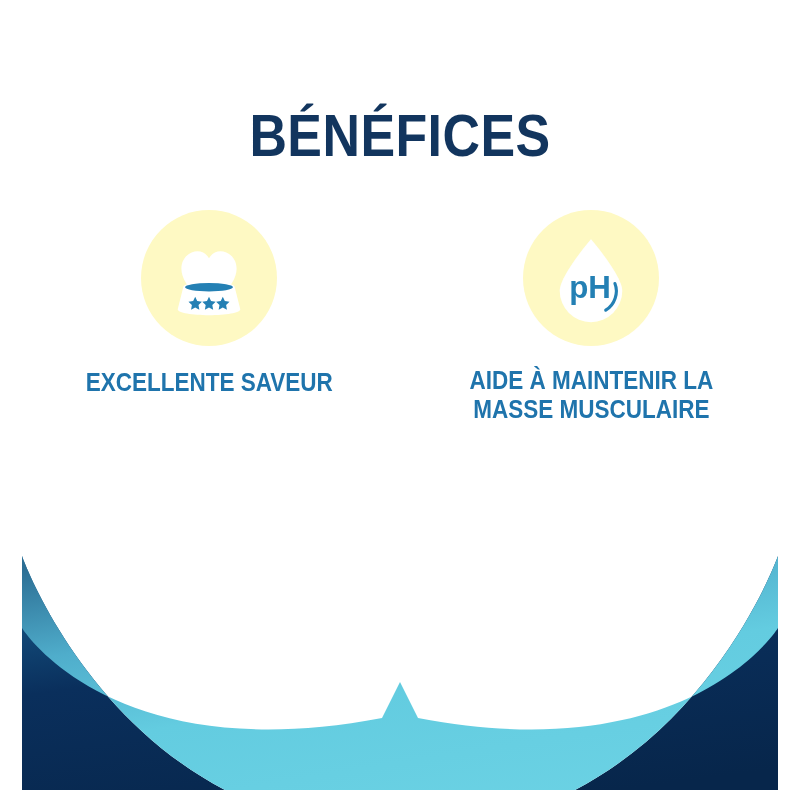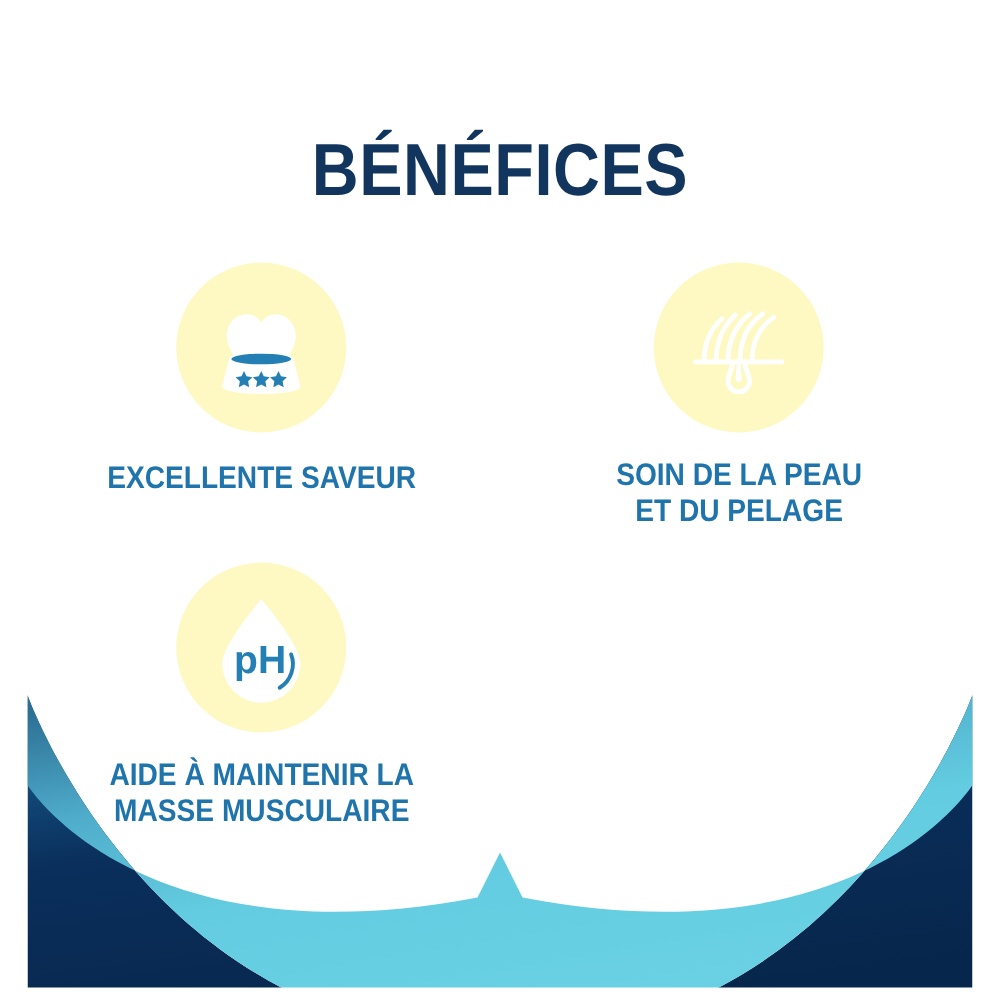--- a/index.html
+++ b/index.html
@@ -114,44 +114,20 @@
             <path fill="#2480B4" d="M35 70.5 l2.2 4.6 5.1 .7 -3.7 3.6 .9 5.1 -4.5 -2.4 -4.5 2.4 .9 -5.1 -3.7 -3.6 5.1 -.7 Z"></path>
             <path fill="#2480B4" d="M50 70.5 l2.2 4.6 5.1 .7 -3.7 3.6 .9 5.1 -4.5 -2.4 -4.5 2.4 .9 -5.1 -3.7 -3.6 5.1 -.7 Z"></path>
             <path fill="#2480B4" d="M65 70.5 l2.2 4.6 5.1 .7 -3.7 3.6 .9 5.1 -4.5 -2.4 -4.5 2.4 .9 -5.1 -3.7 -3.6 5.1 -.7 Z"></path>
           </svg>
         </span>
       </div>
       <div class="cap">EXCELLENTE SAVEUR</div>
     </div>
 
 
-    <div class="cell r2">
-      <div class="circle">
-        <span>
-          <svg width="96" height="96" viewBox="0 0 100 100">
-
-            <path fill="none" stroke="#ffffff" stroke-width="4" stroke-linecap="round" d="M14 62 L86 62"></path>
-
-            <g fill="none" stroke="#ffffff" stroke-width="4" stroke-linecap="round">
-              <path d="M21 62 C21 46 27 34 36 26"></path>
-              <path d="M31 62 C31 46 37 32 47 23"></path>
-              <path d="M41 62 C41 45 48 31 59 22"></path>
-              <path d="M51 62 C51 44 58 30 70 22"></path>
-              <path d="M61 62 C61 45 68 32 79 25"></path>
-            </g>
-
-            <path fill="none" stroke="#ffffff" stroke-width="4" stroke-linejoin="round" d="M45 62 C45 68 41 72 41 78 A9 9 0 0 0 59 78 C59 72 55 68 55 62"></path>
-
-            <path fill="#ffffff" d="M48.5 62 L51.5 62 L52.6 76 A2.6 2.6 0 0 1 47.4 76 Z"></path>
-          </svg>
-        </span>
-      </div>
-      <div class="cap">SOIN DE LA PEAU
-ET DU PELAGE</div>
-    </div>
 
     <div class="cell r2">
       <div class="circle">
         <span>
           <svg width="92" height="92" viewBox="0 0 100 100">
 
             <path fill="#ffffff" d="M50 8 C50 8 16 47 16 64 A34 34 0 0 0 84 64 C84 47 50 8 50 8 Z"></path>
 
             <path fill="none" stroke="#2480B4" stroke-width="3.4" stroke-linecap="round" d="M76 56 C80 66 76 79 66 85"></path>
 

